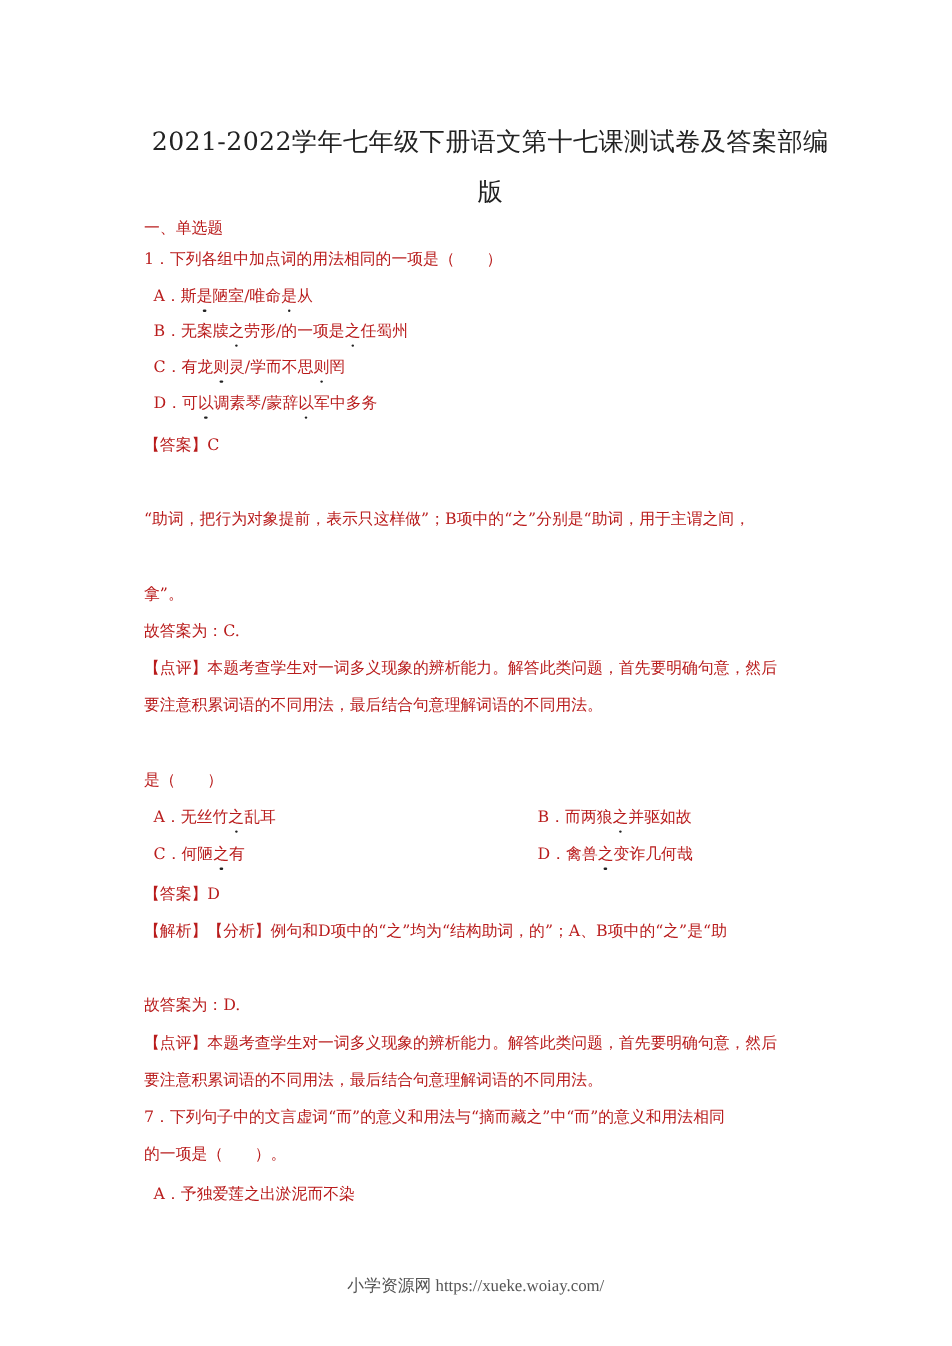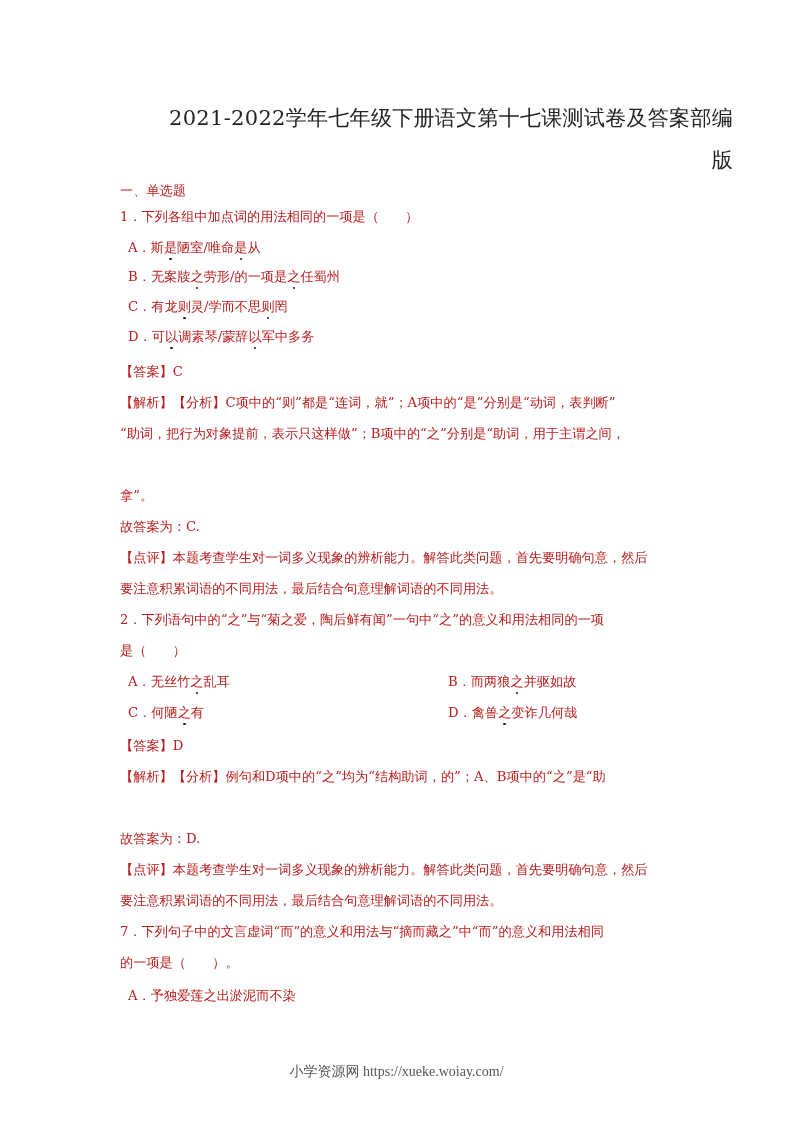--- a/index.html
+++ b/index.html
@@ -1,19 +1,19 @@
 <!DOCTYPE html>
 <html><head>
 <meta charset="utf-8">
 <style>
   html, body { margin: 0; padding: 0; background: #ffffff; }
   body { width: 793px; height: 1122px; position: relative; overflow: hidden;
          font-family: "DejaVu Serif", "Liberation Serif", serif; color: #222; }
   .page { position: absolute; left: 0; top: 0; width: 793px; height: 1122px; }
-  .title { position: absolute; left: 60px; width: 673px; text-align: right;
+  .title { position: absolute; left: 72px; width: 673px; text-align: center;
            font-size: 21px; color: #222; letter-spacing: 0.3px; }
   .t1 { top: 104px; }
   .t2 { top: 146px; }
   .line { position: absolute; left: 120px; font-size: 13.2px; line-height: 16px; white-space: nowrap; color: #b91c1c; }
   .opt { left: 128px; }
   .optB { left: 448px; }
   .dot { position: relative; display: inline-block; }
   .dot::after { content: ""; position: absolute; left: 50%; bottom: -4px; width: 2.5px; height: 2.5px;
                 margin-left: -1.25px; background: #222; border-radius: 50%; }
   .footer { position: absolute; top: 1063px; left: 0; width: 793px; text-align: center;
@@ -36,28 +36,26 @@
     <span>B．无案牍</span><span class="dot">之</span><span>劳形/的一项是</span><span class="dot">之</span><span>任蜀州</span>
   </div>
   <div class="line opt" style="top:299px">
     <span>C．有龙</span><span class="dot">则</span><span>灵/学而不思</span><span class="dot">则</span><span>罔</span>
   </div>
   <div class="line opt" style="top:329px">
     <span>D．可</span><span class="dot">以</span><span>调素琴/蒙辞</span><span class="dot">以</span><span>军中多务</span>
   </div>
 
   <div class="line" style="top:364px">【答案】C</div>
-  <div class="line" style="top:395px">【解析】【分析】C项中的“则”都是“连词，就”；A项中的“是”分别是“动词，表判断”</div>
   <div class="line" style="top:426px">“助词，把行为对象提前，表示只这样做”；B项中的“之”分别是“助词，用于主谓之间，</div>
   <div class="line" style="top:488px">拿”。</div>
   <div class="line" style="top:519px">故答案为：C.</div>
   <div class="line" style="top:550px">【点评】本题考查学生对一词多义现象的辨析能力。解答此类问题，首先要明确句意，然后</div>
   <div class="line" style="top:581px">要注意积累词语的不同用法，最后结合句意理解词语的不同用法。</div>
 
-  <div class="line" style="top:612px">2．下列语句中的“之”与“菊之爱，陶后鲜有闻”一句中“之”的意义和用法相同的一项</div>
   <div class="line" style="top:643px">是（　　）</div>
   <div class="line opt" style="top:674px">
     <span>A．无丝竹</span><span class="dot">之</span><span>乱耳</span>
   </div>
   <div class="line optB" style="top:674px">
     <span>B．而两狼</span><span class="dot">之</span><span>并驱如故</span>
   </div>
   <div class="line opt" style="top:705px">
     <span>C．何陋</span><span class="dot">之</span><span>有</span>
   </div>

